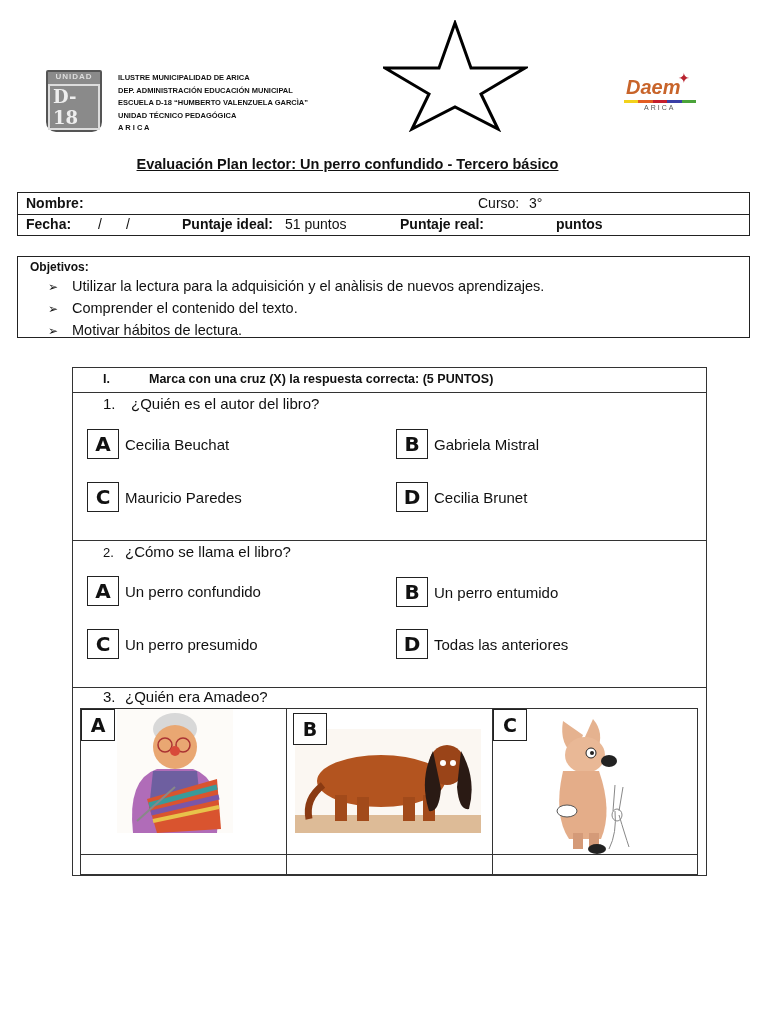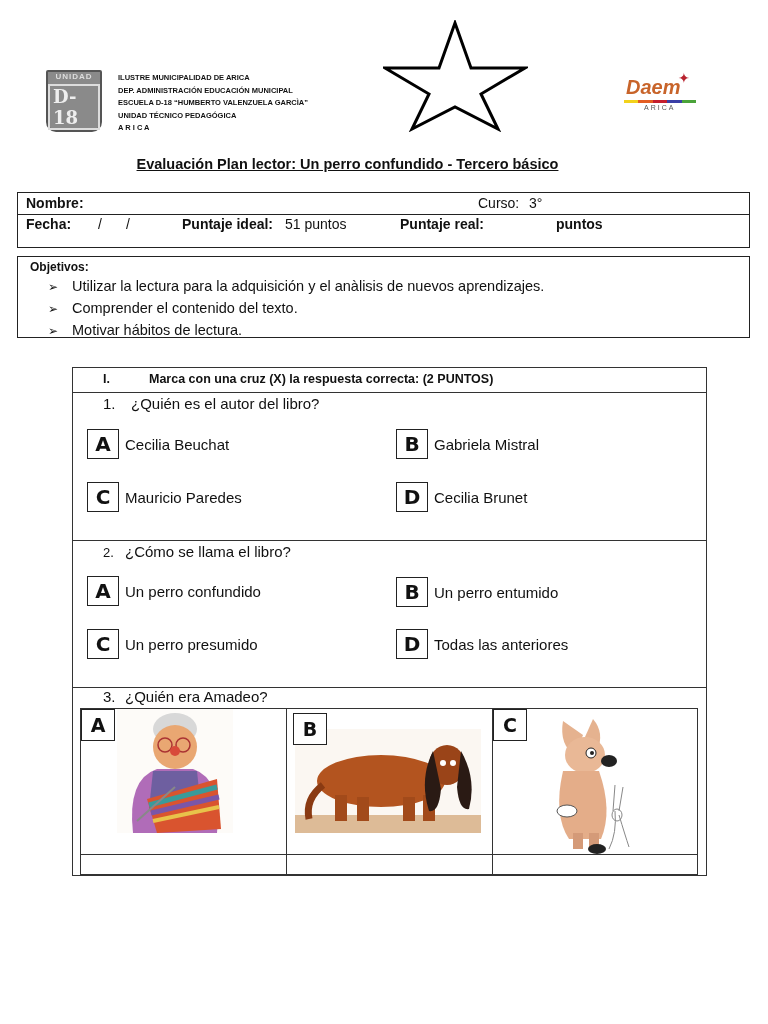--- a/index.html
+++ b/index.html
@@ -12,21 +12,21 @@
   .inst { left:118px; top:72px; font-size:7.5px; font-weight:bold; line-height:12.5px; }
   .inst div { white-space:nowrap; }
   .star { left:383px; top:20px; width:145px; height:112px; }
   .daem { left:620px; top:70px; width:80px; height:44px; }
   .daem .word { position:absolute; left:6px; top:6px; font-size:20px; font-weight:bold; font-style:italic; color:#c8642a; }
   .daem .bar { position:absolute; left:4px; top:30px; width:72px; height:3px; background:linear-gradient(90deg,#f2d21c 0 20%,#e35d22 20% 40%,#c41f2e 40% 60%,#3a3fa6 60% 80%,#4aa33a 80% 100%); }
   .daem .sub { position:absolute; left:24px; top:34px; font-size:7px; letter-spacing:2px; color:#555; }
   .daem .bird { position:absolute; left:58px; top:0px; font-size:14px; color:#b8222e; }
   .title { left:0; width:609px; top:156px; text-align:center; font-size:14.5px; font-weight:bold; text-decoration:underline; padding-left:86px; box-sizing:border-box; }
   
-  .info { left:17px; top:192px; width:733px; height:56px; border:1.5px solid #222; box-sizing:border-box; font-size:14px; }
+  .info { left:17px; top:192px; width:733px; height:44px; border:1.5px solid #222; box-sizing:border-box; font-size:14px; }
   .info .row { position:absolute; left:0; right:0; height:21px; }
   .info .row1 { top:0; border-bottom:1.5px solid #222; }
   .info .row2 { top:21px; }
   .info span { position:absolute; top:2px; white-space:nowrap; }
   .lbl { font-weight:bold; }
   
   .obj { left:17px; top:256px; width:733px; height:82px; border:1.5px solid #222; box-sizing:border-box; }
   .obj .head { position:absolute; left:12px; top:3px; font-size:12px; font-weight:bold; }
   .obj ul { list-style:none; margin:0; padding:0; position:absolute; left:30px; top:19px; font-size:14.5px; line-height:21px; }
   .obj li { white-space:nowrap; }
@@ -101,21 +101,21 @@
   <ul>
     <li><span class="arrow">➢</span><span>Utilizar la lectura para la adquisición y el anàlisis de nuevos aprendizajes.</span></li>
     <li><span class="arrow">➢</span><span>Comprender el contenido del texto.</span></li>
     <li><span class="arrow">➢</span><span>Motivar hábitos de lectura.</span></li>
   </ul>
 </div>
 
 <div class="abs exam">
   <div class="sect">
     <span class="num">I.</span>
-    <span class="txt">Marca con una cruz (X) la respuesta correcta: (2 PUNTOS)</span>
+    <span class="txt">Marca con una cruz (X) la respuesta correcta: (5 PUNTOS)</span>
   </div>
 
   <div class="q q1">
     <span class="qtext" style="left:30px;">1.</span>
     <span class="qtext" style="left:58px;">¿Quién es el autor del libro?</span>
     <div class="opt" style="left:14px; top:37px;">
       <div class="box">A</div>
       <span class="ot">Cecilia Beuchat</span>
     </div>
     <div class="opt" style="left:323px; top:37px;">

